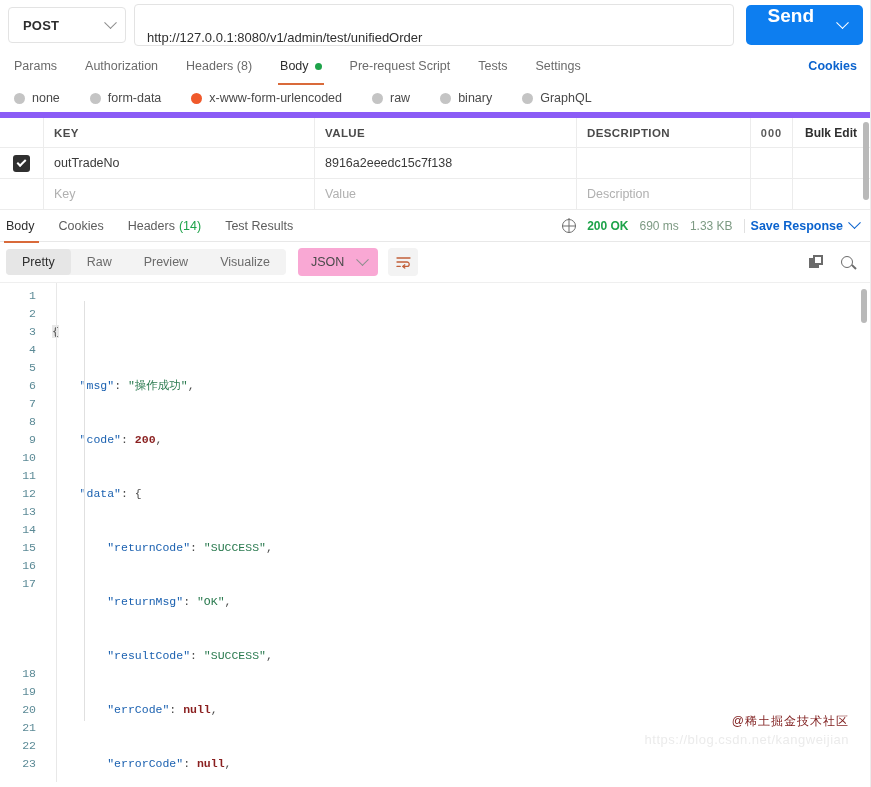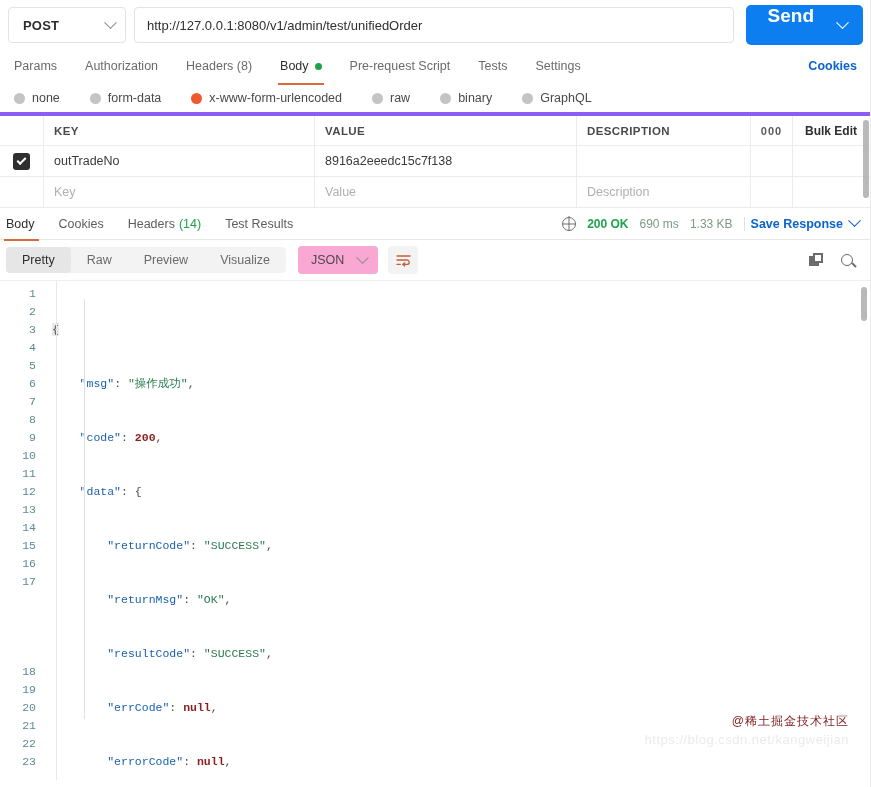--- a/index.html
+++ b/index.html
@@ -18,22 +18,22 @@
     width: 118px; height: 36px; border:1px solid #e3e3e3; border-radius: 4px;
     display:flex; align-items:center; justify-content:space-between;
     padding: 0 10px 0 14px; background:#fff; font-size: 13px; font-weight:700; color:#2e2e2e;
     letter-spacing:0.2px;
   }
   .chev { width:9px; height:9px; border-right:1.6px solid #8e8e8e; border-bottom:1.6px solid #8e8e8e;
           transform: rotate(45deg) translate(-2px,-2px); }
   .chev.light { border-color:#ffffff; }
   .chev.blue { border-color:#0b63ce; }
   .url-input {
-    flex: 1; height: 36px; border:1px solid #e3e3e3; border-radius:4px; background:#fff;
-    display:flex; align-items:center; padding: 0 12px; font-size:13px; color:#2f2f2f;
+    flex: 1; height: 42px; border:1px solid #e3e3e3; border-radius:4px; background:#fff;
+    display:flex; align-items:flex-end; padding: 0 12px; font-size:13px; color:#2f2f2f;
   }
   .send-wrap {
     display:flex; align-items:stretch; height: 40px; background:#0d7ef0; border-radius:5px;
     margin-left: 4px; overflow:hidden;
   }
   .send-btn { display:flex; align-items:flex-start; padding: 0 18px 1px 22px; color:#fff;
               font-size:19px; font-weight:700; }
   .send-caret { display:flex; align-items:center; padding: 0 16px 0 6px; }
 
   
@@ -51,21 +51,21 @@
   .rtab .dot { width:7px; height:7px; border-radius:50%; background:#1ea34a; margin-left:6px; display:inline-block; }
   .cookies-link { margin-left:auto; font-size:12.5px; color:#0b63ce; font-weight:600; padding-right: 6px; }
 
   
   .body-types { display:flex; align-items:center; gap: 12px; padding: 12px 8px 10px 14px; height: 30px; }
   .bt { display:flex; align-items:center; font-size:12.5px; color:#4a4a4a; margin-right: 18px; white-space:nowrap; }
   .radio { width:11px; height:11px; border-radius:50%; background:#c4c4c4; margin-right:7px; display:inline-block; }
   .radio.sel { background:#f0592b; }
 
   
-  .ptable { border-top:4px solid #8b5cf6; position:relative; }
+  .ptable { border-top:6px solid #8b5cf6; position:relative; }
   .prow { display:flex; height: 31px; align-items:stretch; border-bottom:1px solid #ececec; }
   .prow.head { height: 30px; }
   .pcheck { width: 44px; display:flex; align-items:center; justify-content:center; border-right:1px solid #ececec; }
   .cbox { width:17px; height:17px; border-radius:3px; background:#2f2f2f; display:flex;
           align-items:center; justify-content:center; }
   .cmark { display:block; width:9px; height:5px; border-left:2px solid #fff; border-bottom:2px solid #fff;
            transform: rotate(-45deg) translate(1px,-1px); }
   .pcell { display:flex; align-items:center; padding: 0 10px; font-size:12.5px; color:#3a3a3a;
            border-right:1px solid #ececec; }
   .c-key { width: 271px; }

